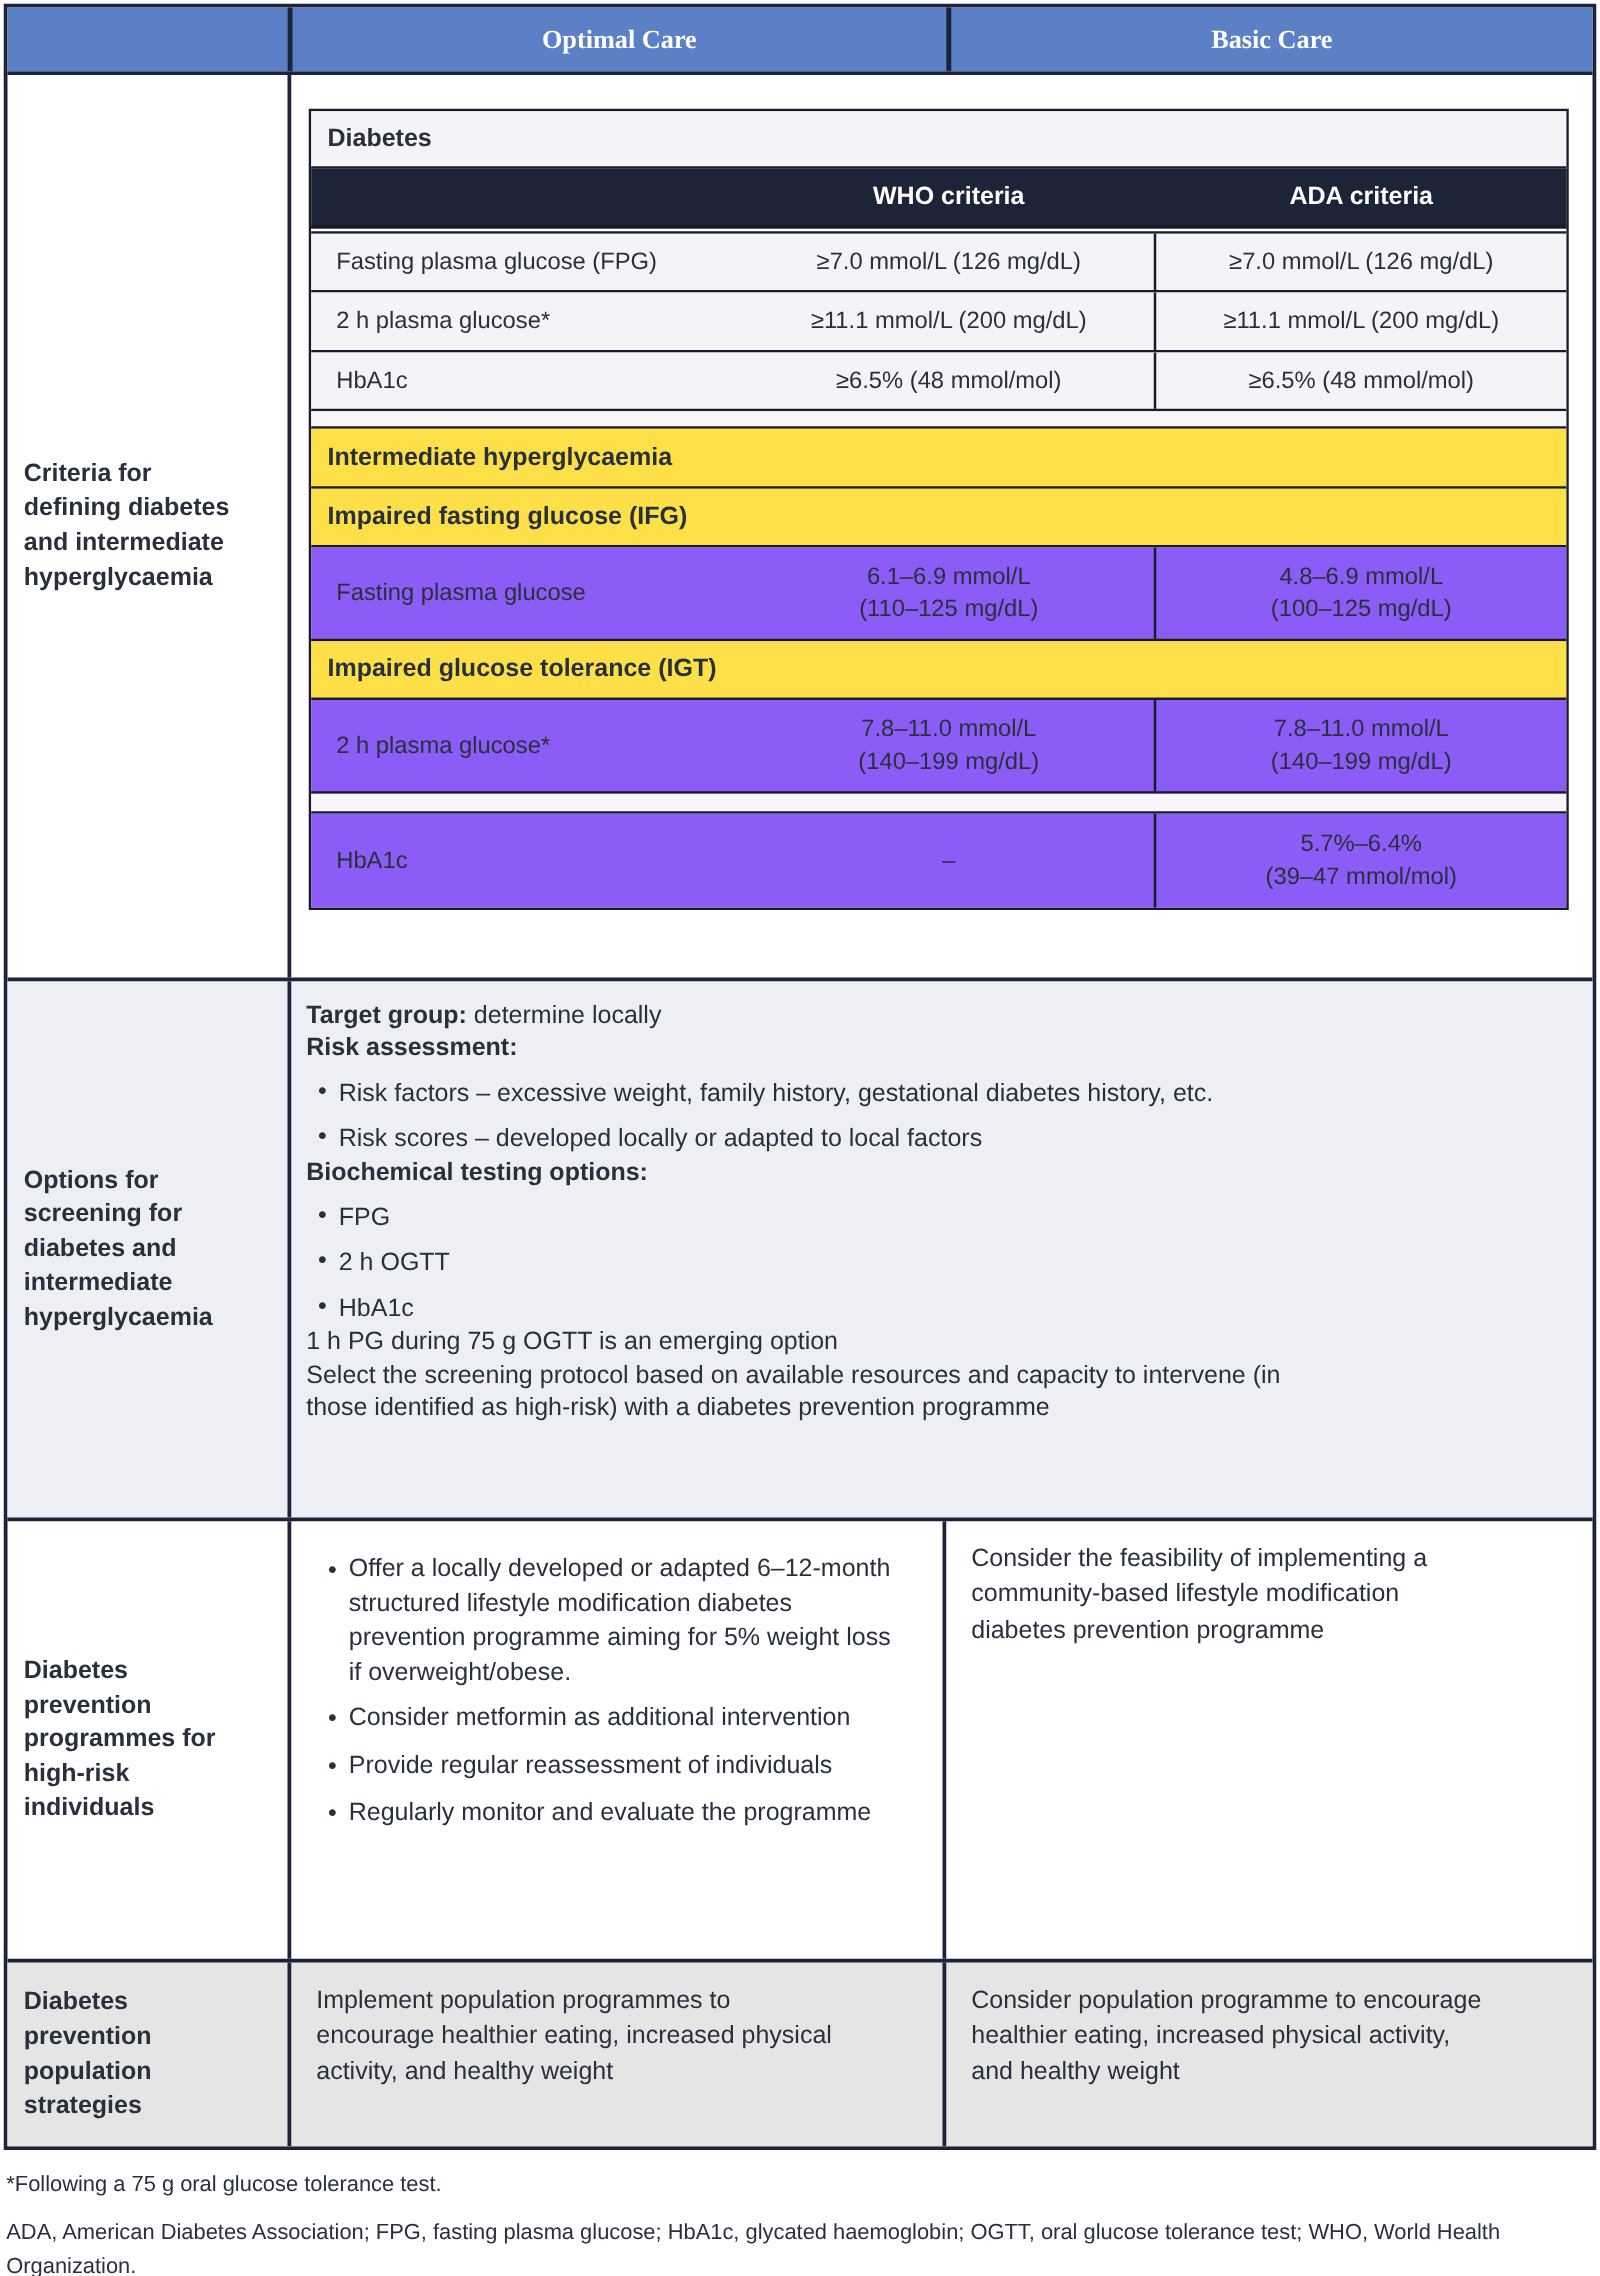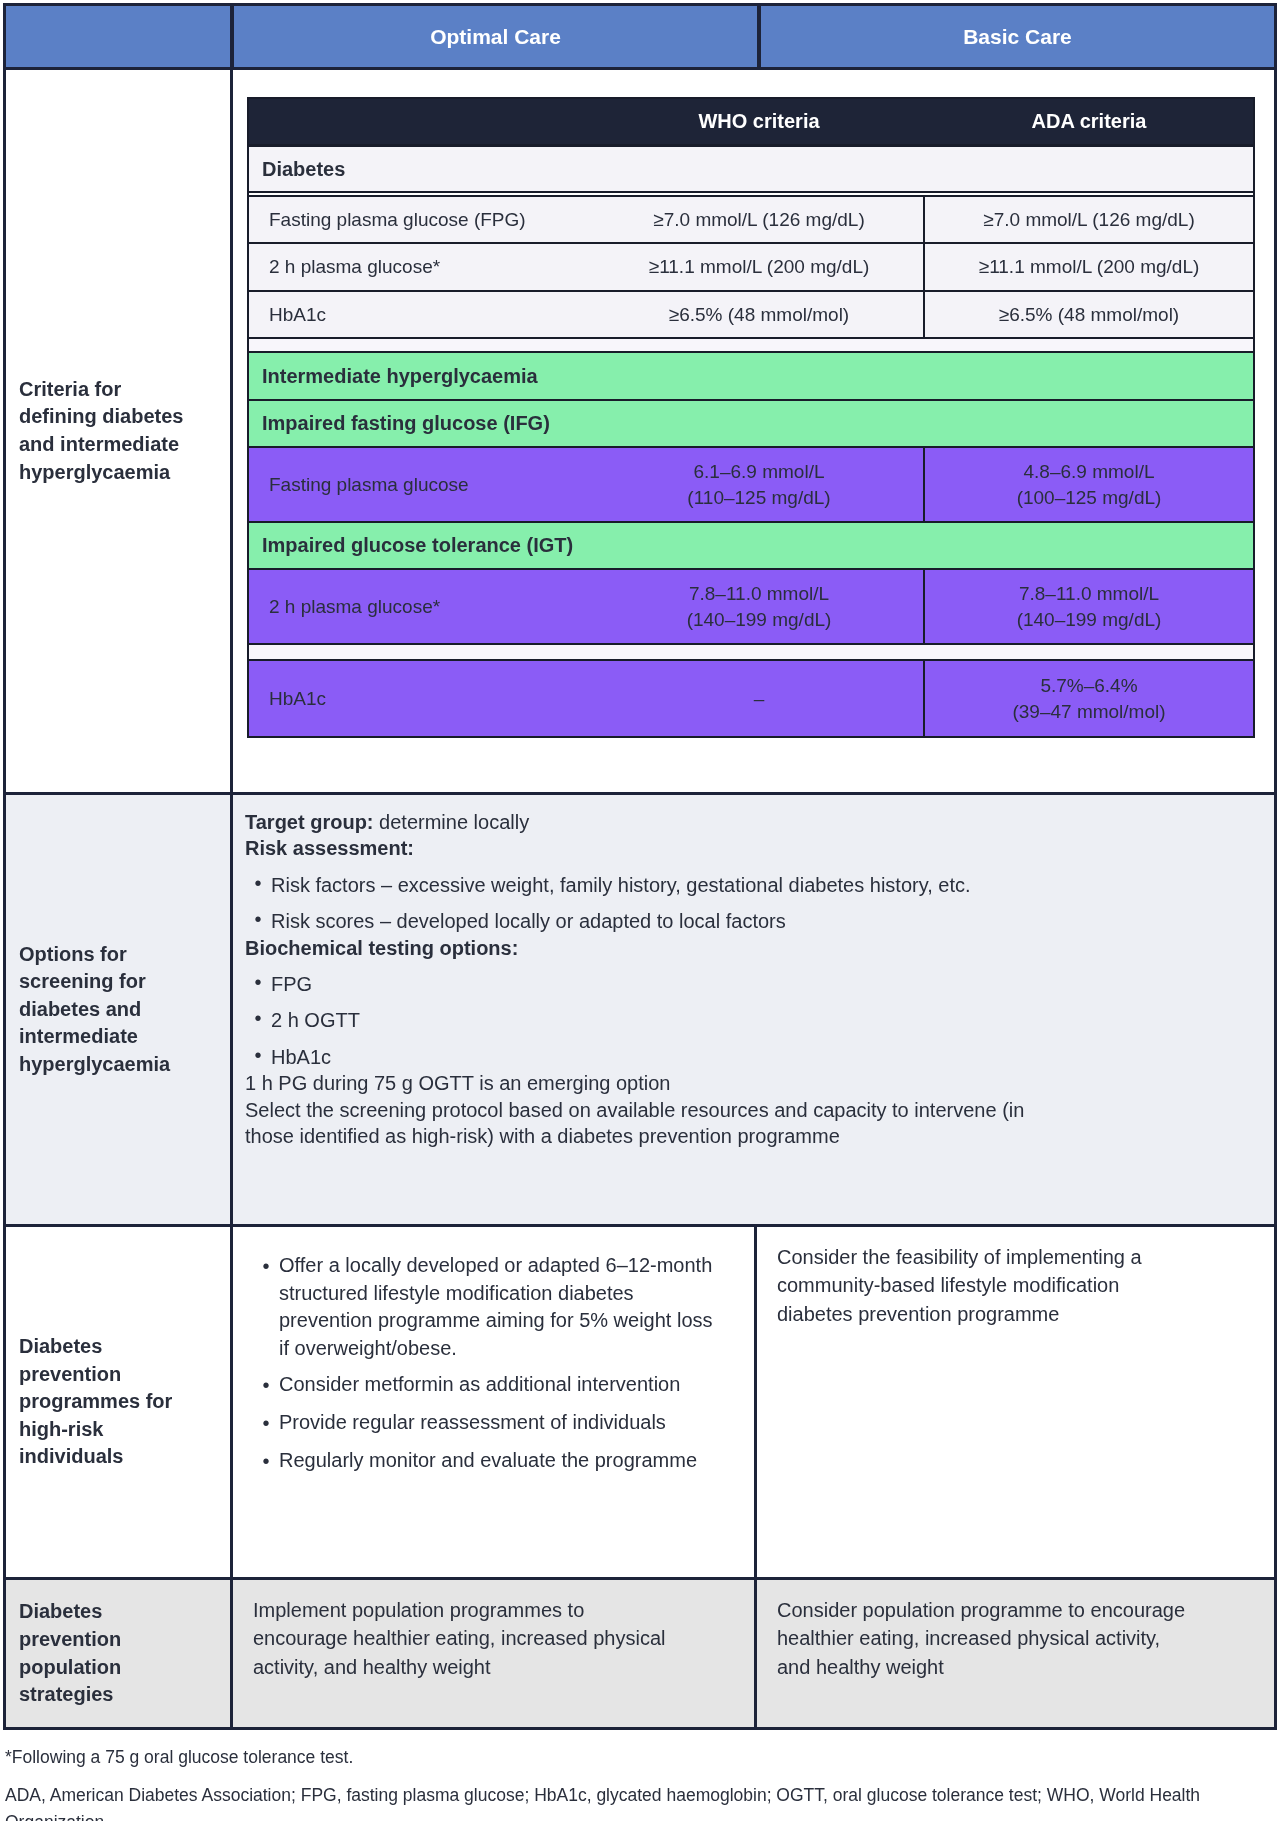--- a/index.html
+++ b/index.html
@@ -16,21 +16,22 @@
   .outer {
     margin: 3px;
     width: 1274px;
     border: 3px solid #1d2339;
   }
 
   
   .care-header {
     display: grid;
     grid-template-columns: 224px 527px 1fr;
-    height: 61px;
+    height: 51px;
+    font-family: Liberation Serif, serif;
   }
   .care-cell {
     background: #5b80c6;
     color: #ffffff;
     font-weight: bold;
     font-size: 21px;
     display: flex; align-items: center; justify-content: center;
   }
   .care-cell.div { border-left: 4px solid #1d2339; }
 
@@ -76,21 +77,21 @@
   .ic.val { justify-content: center; text-align: center; white-space: pre-line; line-height: 1.35; padding: 6px 8px; }
   .ic.vl { border-left: 2px solid #181c2a; }
   .ir.head { background: #1e2437; color: #ffffff; font-weight: bold; font-size: 20px; height: 48px; border-bottom: 3px solid #181c2a; }
   .ir.head .ic.vl { border-left-color: #ffffff00; }
   .ir.grp {
     display: flex; align-items: center;
     font-weight: bold; font-size: 20px;
     padding-left: 13px;
   }
   .bg-light { background: #f4f3f8; }
-  .bg-hdr   { background: #86efac; }
+  .bg-hdr   { background: #fde047; }
   .bg-lav   { background: #8b5cf6; }
   .bg-gap   { background: #f8f6fb; }
   .r46 { min-height: 46px; }
   .r47 { min-height: 47px; }
   .r48 { min-height: 48px; }
   .r75 { min-height: 75px; }
   .spacer { min-height: 14px; }
   .spacer2 { min-height: 16px; }
   .wgap { height: 4px; background: #ffffff; border-bottom: 2px solid #181c2a; }
 
@@ -131,27 +132,27 @@
       <div class="care-cell div">Basic Care</div>
     </div>
 
     <div class="section s1">
       <div class="rowlabel">
         <span>Criteria for defining diabetes and intermediate hyperglycaemia</span>
       </div>
       <div class="content">
         <div class="itable">
 
+          <div class="ir span grp bg-light r46">Diabetes</div>
+
           <div class="ir head">
             <div class="ic lab"></div>
             <div class="ic val">WHO criteria</div>
             <div class="ic val vl">ADA criteria</div>
           </div>
-
-          <div class="ir span grp bg-light r46">Diabetes</div>
           <div class="wgap"></div>
 
           <div class="ir bg-light r47">
             <div class="ic lab">Fasting plasma glucose (FPG)</div>
             <div class="ic val">≥7.0 mmol/L (126 mg/dL)</div>
             <div class="ic val vl">≥7.0 mmol/L (126 mg/dL)</div>
           </div>
 
           <div class="ir bg-light r48">
             <div class="ic lab">2 h plasma glucose*</div>

